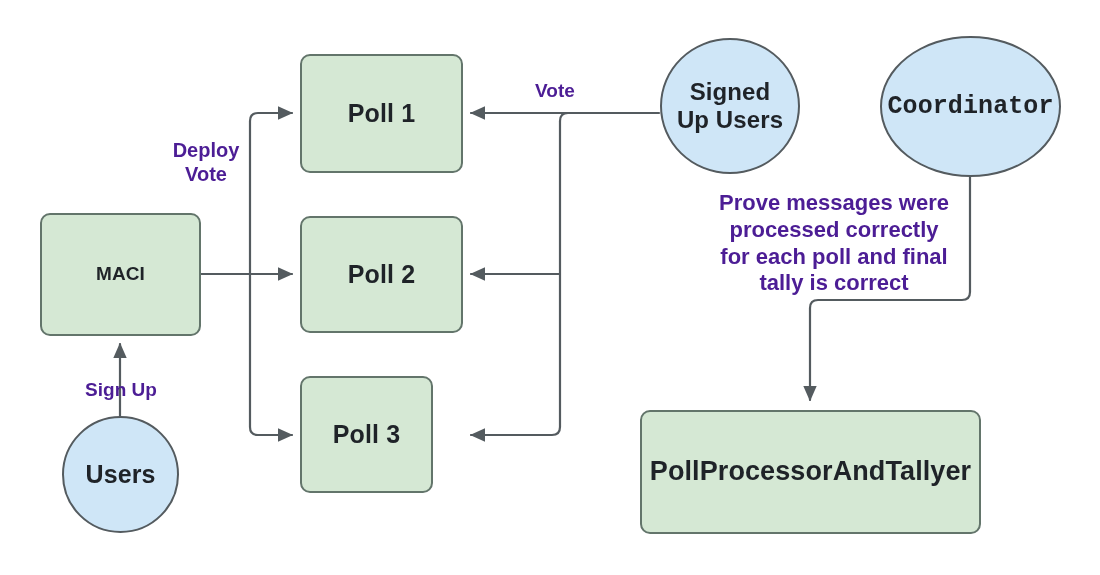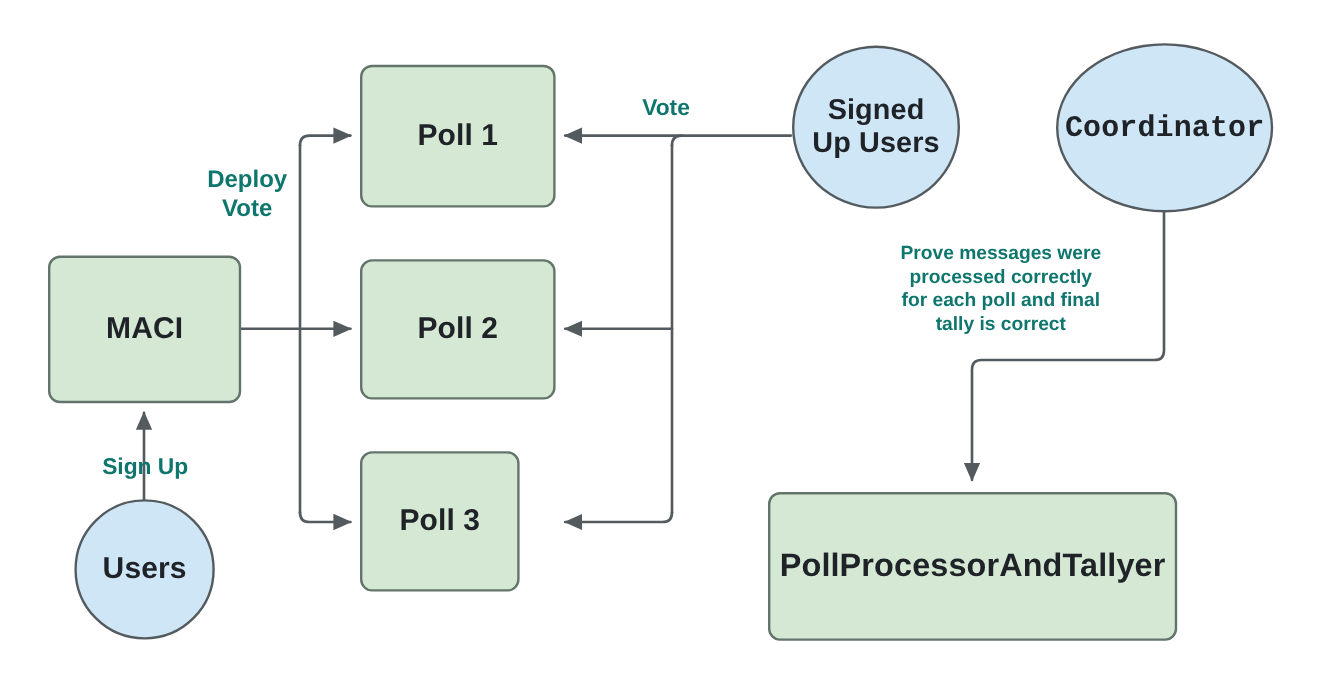--- a/index.html
+++ b/index.html
@@ -42,43 +42,43 @@
     border: 2.5px solid #63756b;
     border-radius: 10px;
   }
   .node-circle {
     background: #cfe6f7;
     border: 2.5px solid #545b5f;
     border-radius: 50%;
   }
   .label {
     position: absolute;
-    color: #0f766e;
+    color: #4c1d95;
     font-weight: bold;
     text-align: center;
     line-height: 1.22;
     white-space: pre-line;
   }
 
   
-  #node-maci        { left:40px;  top:213px; width:161px; height:123px; font-size:25px; }
+  #node-maci        { left:40px;  top:213px; width:161px; height:123px; font-size:19px; }
   #node-poll-1      { left:300px; top:54px;  width:163px; height:119px; font-size:25px; }
   #node-poll-2      { left:300px; top:216px; width:163px; height:117px; font-size:25px; }
   #node-poll-3      { left:300px; top:376px; width:133px; height:117px; font-size:25px; }
   #node-ppt         { left:640px; top:410px; width:341px; height:124px; font-size:27px; }
   #node-users       { left:62px;  top:416px; width:117px; height:117px; font-size:25px; }
   #node-signed-up   { left:660px; top:38px;  width:140px; height:136px; font-size:24px;justify-content:center; }
   #node-coordinator { left:880px; top:36px;  width:181px; height:141px; font-size:25px;
                       border-radius:50%;font-family:Liberation Mono, monospace; }
 
   
   #label-deploy-polls { left:150px; top:138px; width:112px; font-size:20px; }
   #label-sign-up      { left:62px;  top:378px; width:118px; font-size:19px; }
   #label-vote         { left:505px; top:79px;  width:100px; font-size:19px; }
-  #label-prove        { left:708px; top:202px; width:252px; font-size:16px; }
+  #label-prove        { left:708px; top:190px; width:252px; font-size:22px; }
 </style>
 </head>
 <body>
 
 <div id="diagram-canvas">
 
   <svg id="edge-layer" viewBox="0 0 1100 575" xmlns="http://www.w3.org/2000/svg">
     <defs>
       <marker id="arrow-head" viewBox="0 0 10 10" refX="9.2" refY="5" markerWidth="7" markerHeight="7" orient="auto-start-reverse">
         <path d="M 0 0.6 L 10 5 L 0 9.4 z" fill="#545b5f"></path>

